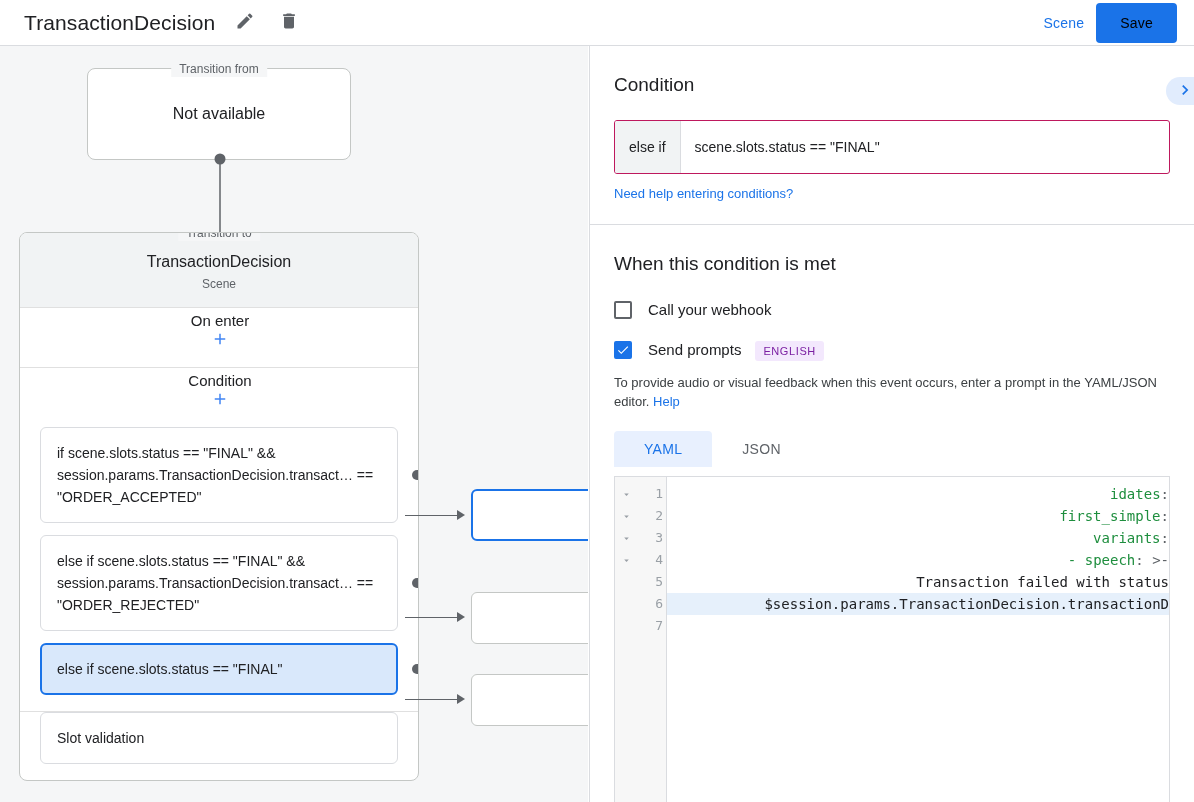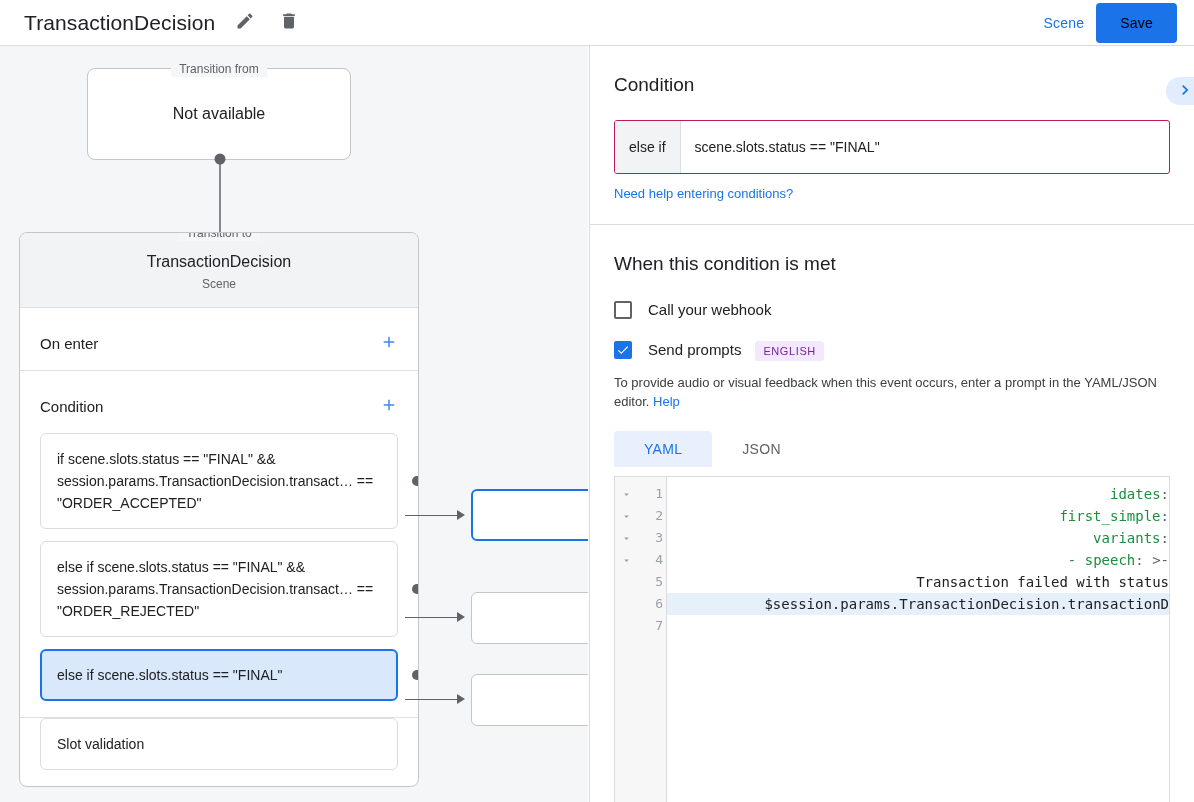--- a/index.html
+++ b/index.html
@@ -101,21 +101,22 @@
     text-align: center;
     border-bottom: 1px solid #e0e0e0;
   }
   .scene-head .scene-name { font-size: 16px; color: #202124; line-height: 22px; }
   .scene-head .scene-type { font-size: 12px; color: #5f6368; margin-top: 4px; }
 
   .section { border-bottom: 1px solid #e0e0e0; }
   .section:last-child { border-bottom: none; }
   .section-header {
     display: flex; align-items: center; justify-content: space-between;
-    padding: 24px 18px 16px 20px;
+    padding: 4px 18px 16px 20px;
+    flex-direction: column;
   }
   .section-title { font-size: 15px; color: #202124; }
   .plus-btn {
     width: 22px; height: 22px; cursor: pointer;
     display: flex; align-items: center; justify-content: center;
     background: transparent; border: none;
   }
   .plus-btn svg { fill: #4285f4; }
   .section-body { padding: 0 20px 16px; }
 

